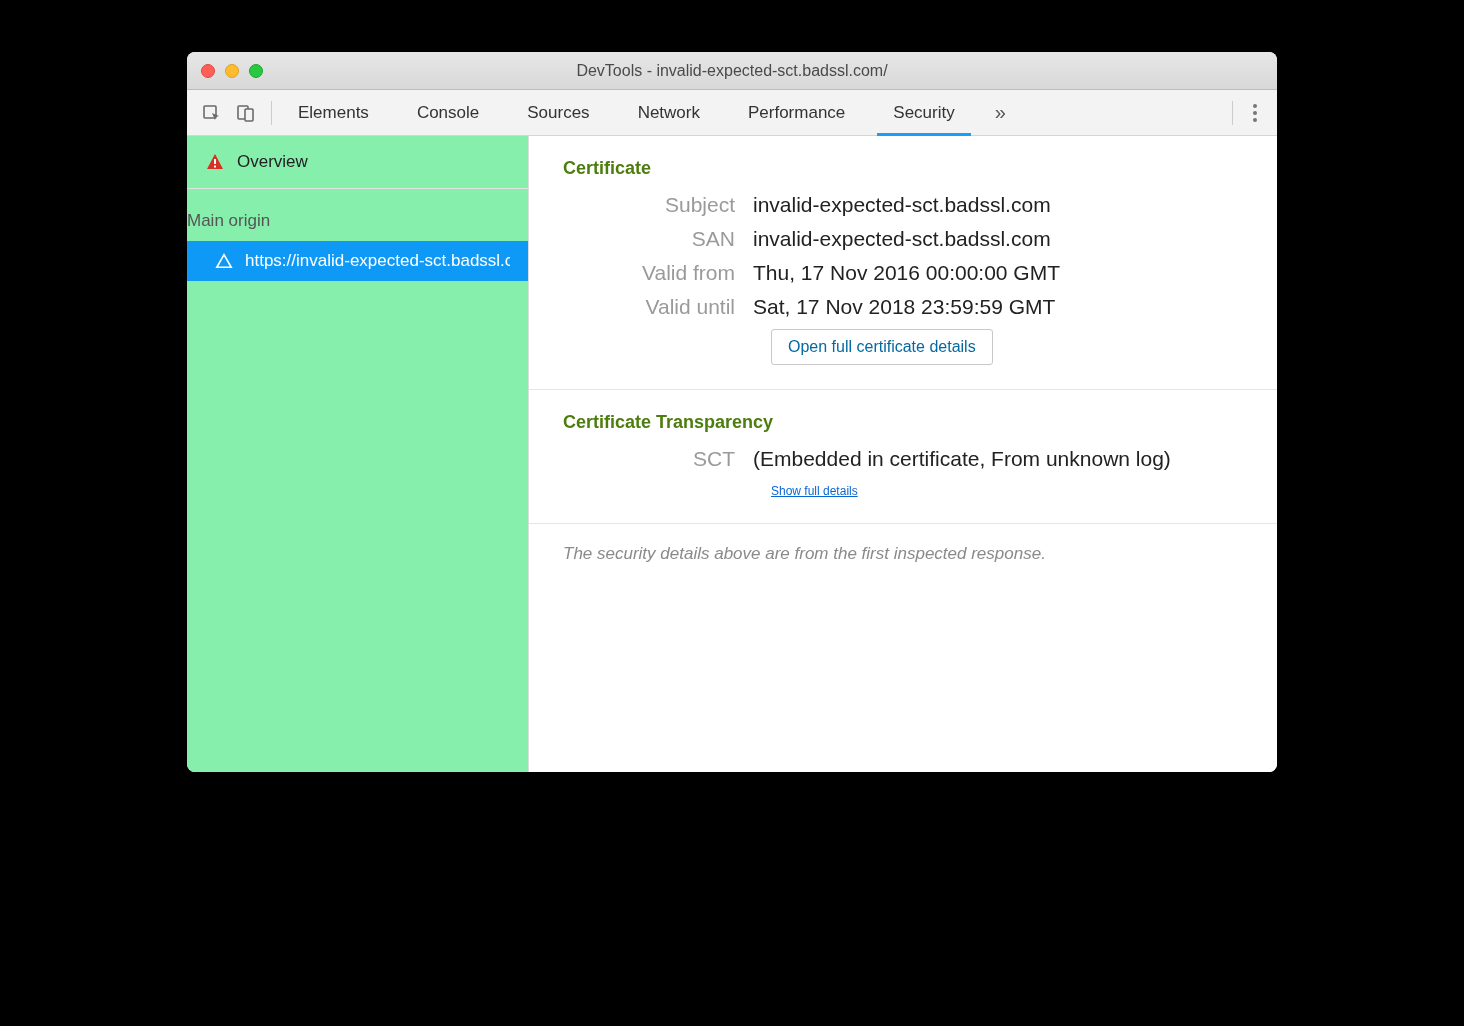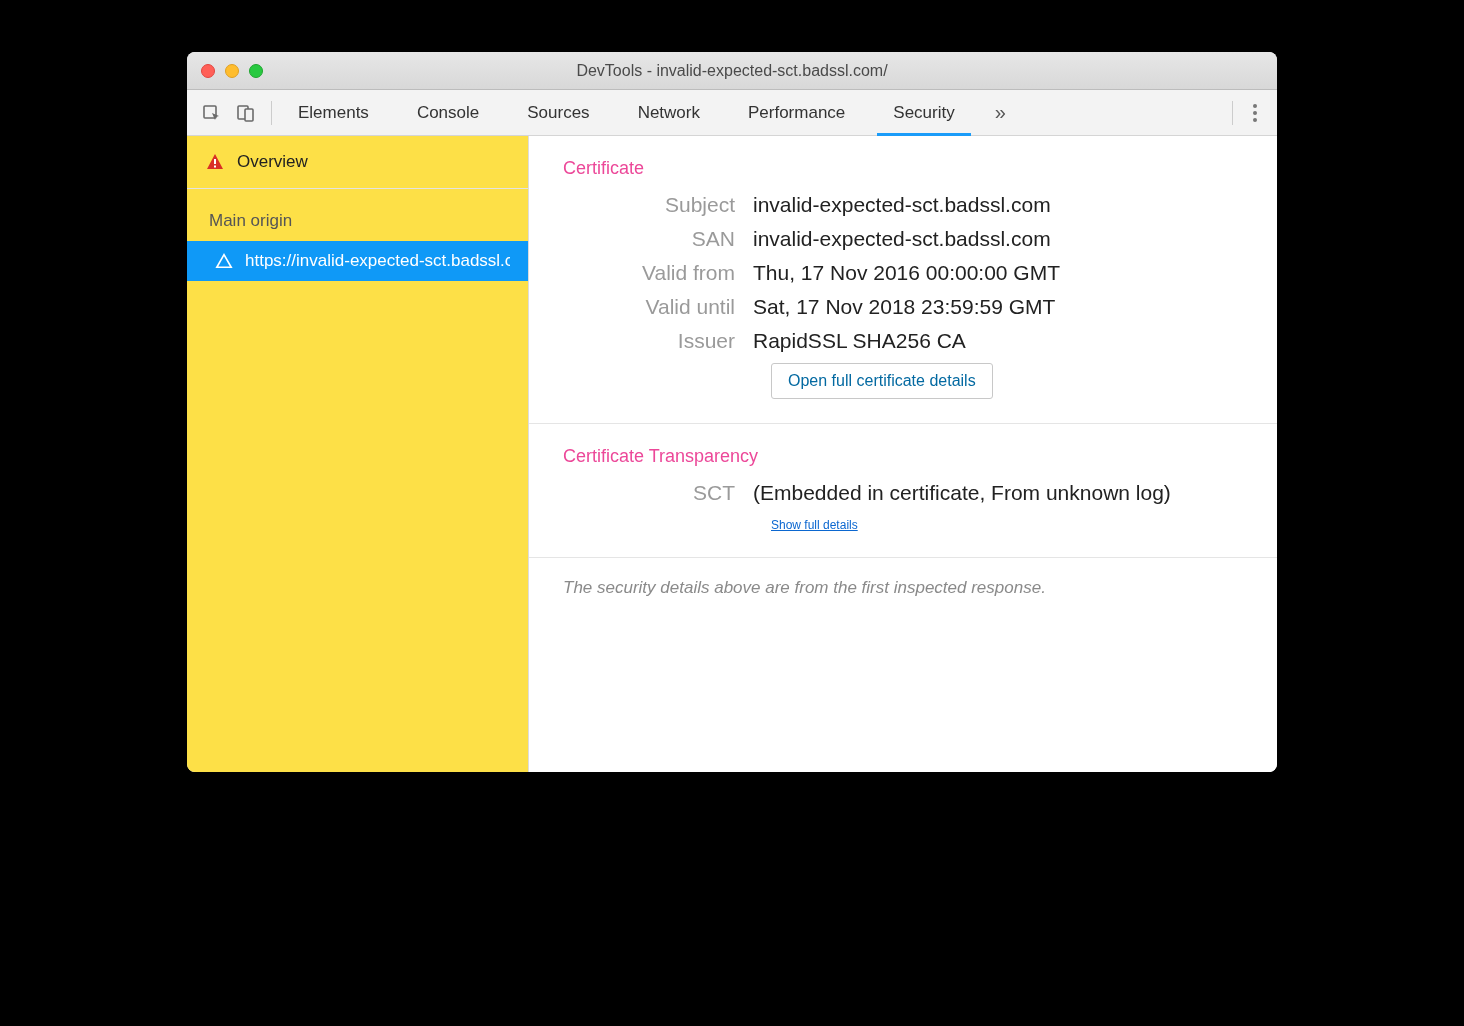--- a/index.html
+++ b/index.html
@@ -104,36 +104,36 @@
   }
   .menu-dots span { width: 4px; height: 4px; background: #777; border-radius: 50%; }
   .body {
     flex: 1;
     display: flex;
     overflow: hidden;
   }
   .sidebar {
     width: 342px;
     border-right: 1px solid #dcdcdc;
-    background: #fde047;
+    background: #86efac;
     display: flex;
     flex-direction: column;
     font-size: 17px;
   }
   .sb-overview {
     display: flex;
     align-items: center;
     gap: 12px;
     padding: 16px 18px;
     border-bottom: 1px solid #e3e3e3;
     color: #222;
   }
   .warn-icon svg { display: block; }
   .sb-section-title {
-    padding: 22px 22px 10px;
+    padding: 22px 0 10px;
     color: #555;
     font-size: 17px;
   }
   .sb-item {
     display: flex;
     align-items: center;
     gap: 12px;
     padding: 10px 18px 10px 28px;
     color: #222;
     white-space: nowrap;
@@ -148,22 +148,22 @@
     flex: 1;
     overflow: auto;
     background: #fff;
   }
   .section {
     padding: 22px 34px 24px;
     border-bottom: 1px solid #e5e5e5;
   }
   .section h2 {
     font-size: 18px;
-    font-weight: 400;
-    color: #ec4899;
+    font-weight: 700;
+    color: #4d7c0f;
     margin-bottom: 14px;
   }
   .kv {
     display: flex;
     align-items: baseline;
     margin-bottom: 10px;
     font-size: 21px;
   }
   .kv .k {
     width: 190px;
@@ -288,24 +288,20 @@
           <div class="v">invalid-expected-sct.badssl.com</div>
         </div>
         <div class="kv">
           <div class="k">Valid from</div>
           <div class="v">Thu, 17 Nov 2016 00:00:00 GMT</div>
         </div>
         <div class="kv">
           <div class="k">Valid until</div>
           <div class="v">Sat, 17 Nov 2018 23:59:59 GMT</div>
         </div>
-        <div class="kv">
-          <div class="k">Issuer</div>
-          <div class="v">RapidSSL SHA256 CA</div>
-        </div>
         <div class="btn-row">
           <button class="btn">Open full certificate details</button>
         </div>
       </div>
 
       <div class="section">
         <h2>Certificate Transparency</h2>
         <div class="kv">
           <div class="k">SCT</div>
           <div class="v">(Embedded in certificate, From unknown log)</div>

